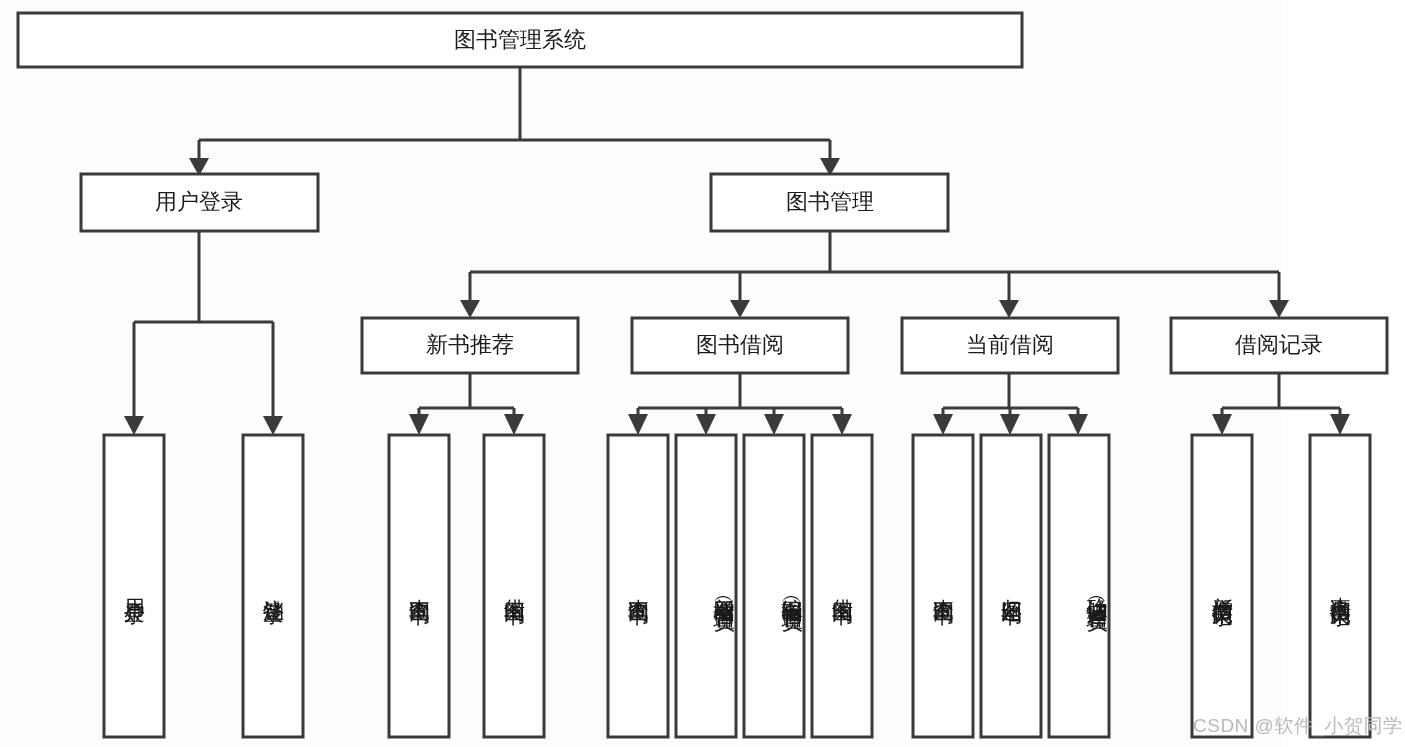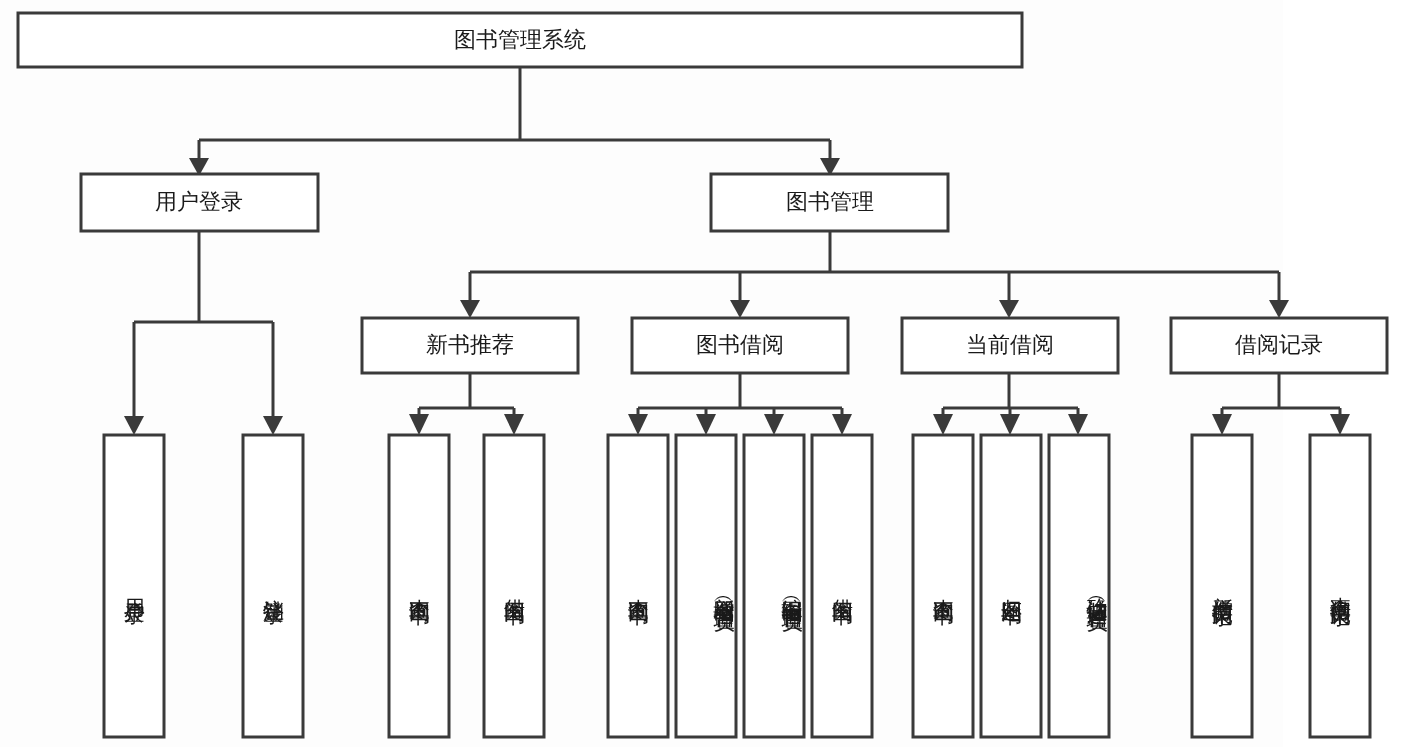--- a/index.html
+++ b/index.html
@@ -214,14 +214,15 @@
   <div class="leaf-label" style="left:744px; top:443px; width:60px; height:294px;">编辑图书（管理员）</div>
   <div class="leaf-label center-v" style="left:812px; top:435px; width:60px; height:302px;">借阅图书</div>
 
   <div class="leaf-label center-v" style="left:913px; top:435px; width:60px; height:302px;">查询图书</div>
   <div class="leaf-label center-v" style="left:981px; top:435px; width:60px; height:302px;">归还图书</div>
   <div class="leaf-label" style="left:1049px; top:443px; width:60px; height:294px;">确认归还（管理员）</div>
 
   <div class="leaf-label center-v" style="left:1192px; top:435px; width:60px; height:302px;">新增借阅记录</div>
   <div class="leaf-label center-v" style="left:1310px; top:435px; width:60px; height:302px;">查询借阅记录</div>
 
+  <div class="watermark" style="left:1193px; top:713px;">CSDN @软件_小贺同学</div>
 
 </div>
 
 </body></html>

